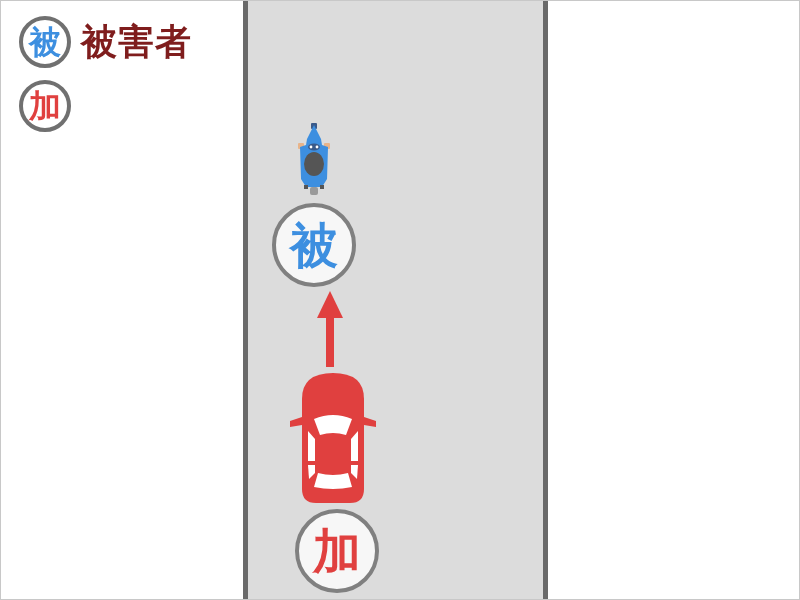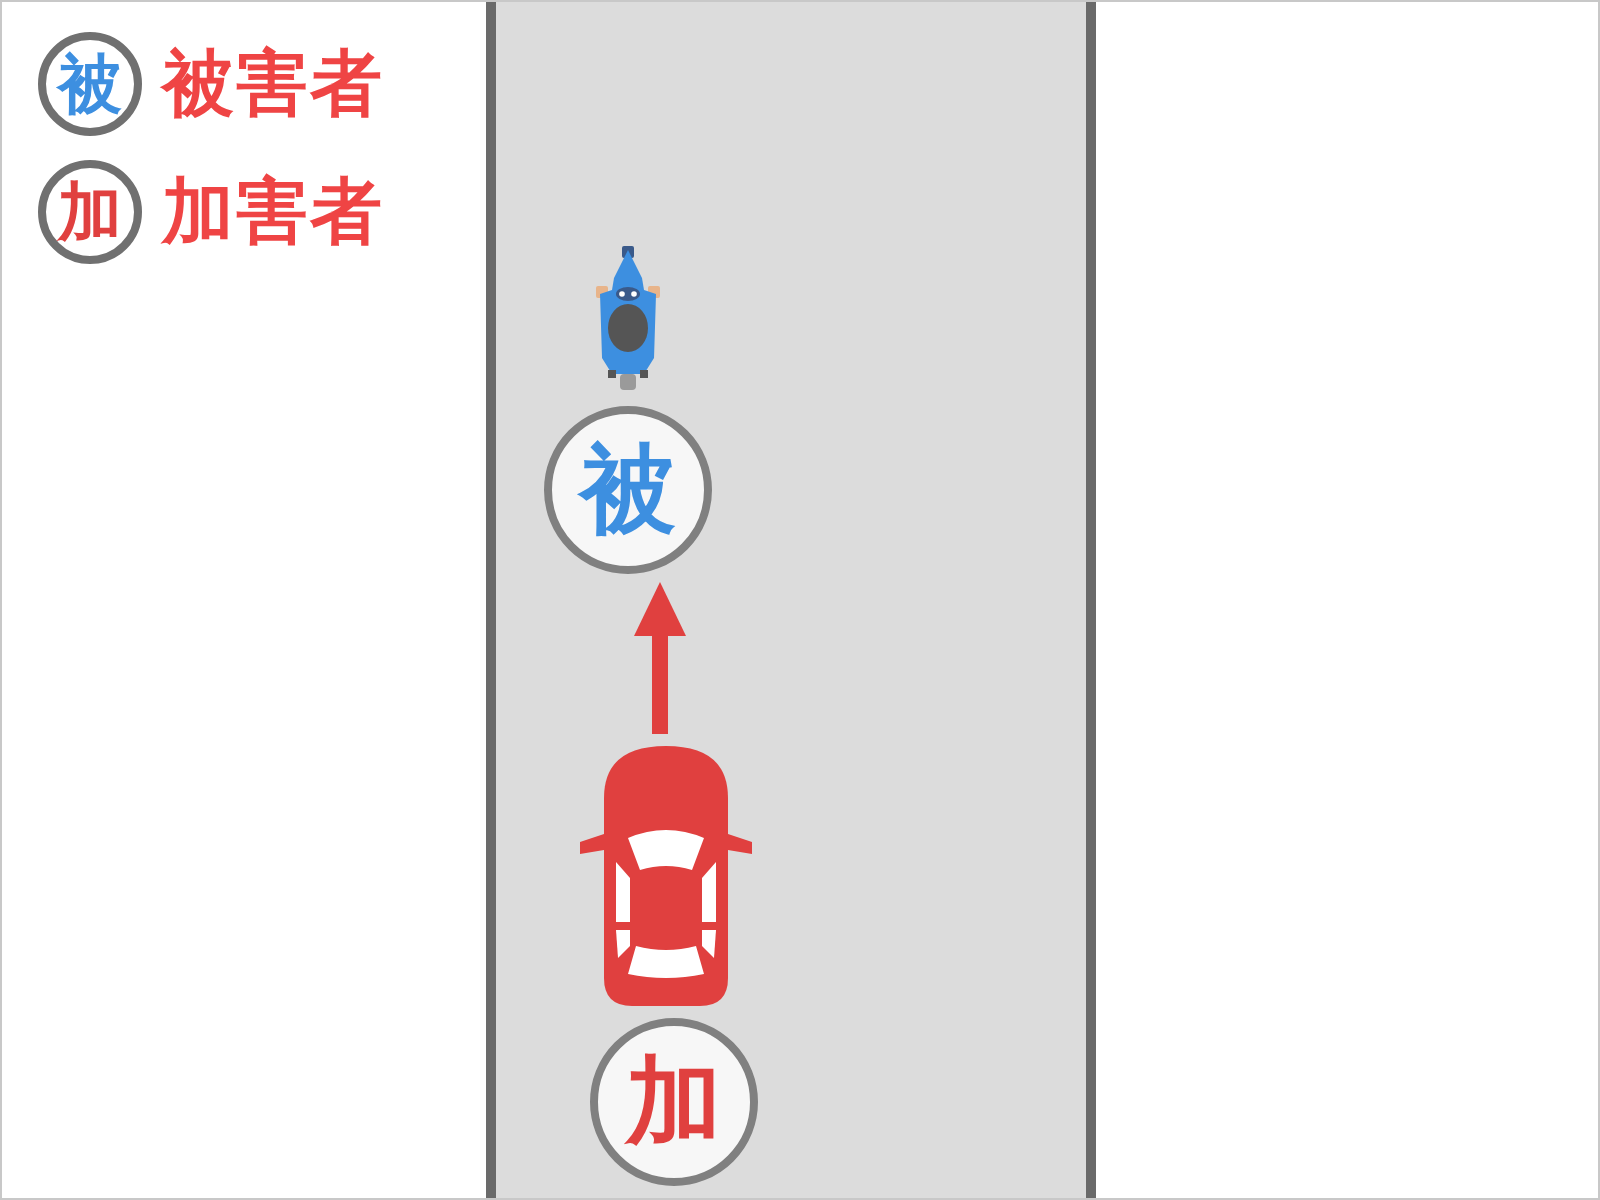--- a/index.html
+++ b/index.html
@@ -6,21 +6,21 @@
   body { width: 800px; height: 600px; overflow: hidden; background: #ffffff; font-family: "DejaVu Sans", sans-serif; }
   .canvas { position: relative; width: 800px; height: 600px; background: #ffffff; box-sizing: border-box; border: 1px solid #c8c8c8; overflow: hidden; }
   .road { position: absolute; left: 245px; top: 0; width: 300px; height: 600px; background: #dcdcdc; }
   .road-edge { position: absolute; top: 0; width: 5px; height: 600px; background: #6a6a6a; }
   .road-edge.left { left: 242px; }
   .road-edge.right { left: 542px; }
 
   .legend { position: absolute; left: 18px; top: 10px; }
   .legend-row { display: flex; align-items: center; height: 62px; margin-bottom: 2px; }
   .badge-sm { width: 52px; height: 52px; box-sizing: border-box; border: 4px solid #707070; border-radius: 50%; background: #ffffff; display: flex; align-items: center; justify-content: center; font-weight: bold; font-size: 32px; line-height: 1; }
-  .legend-label { margin-left: 10px; font-size: 36px; font-weight: bold; color: #ef4444; letter-spacing: 1px; }
+  .legend-label { margin-left: 10px; font-size: 36px; font-weight: bold; color: #7f1d1d; letter-spacing: 1px; }
 
   .badge { position: absolute; width: 84px; height: 84px; box-sizing: border-box; border: 4px solid #808080; border-radius: 50%; background: #f7f7f7; display: flex; align-items: center; justify-content: center; font-weight: bold; font-size: 48px; line-height: 1; }
   .blue { color: #3d8fe0; }
   .red { color: #e0403f; }
 
   .arrow { position: absolute; left: 316px; top: 290px; width: 26px; height: 76px; }
   .motorcycle { position: absolute; left: 293px; top: 122px; width: 40px; height: 72px; }
   .car { position: absolute; left: 287px; top: 368px; width: 90px; height: 136px; }
 </style>
 </head>
@@ -31,21 +31,20 @@
   <div class="road-edge left"></div>
   <div class="road-edge right"></div>
 
   <div class="legend">
     <div class="legend-row">
       <div class="badge-sm blue">被</div>
       <span class="legend-label">被害者</span>
     </div>
     <div class="legend-row">
       <div class="badge-sm red">加</div>
-      <span class="legend-label">加害者</span>
     </div>
   </div>
 
   <svg class="motorcycle" viewBox="0 0 40 72">
     <rect x="17" y="0" width="6" height="6" rx="1" fill="#3a5a8a"></rect>
     <path d="M20 2 L27 16 L28 22 L12 22 L13 16 Z" fill="#3d8fe0"></path>
     <rect x="4" y="20" width="6" height="6" rx="1" fill="#e8b48a"></rect>
     <rect x="30" y="20" width="6" height="6" rx="1" fill="#e8b48a"></rect>
     <path d="M6 24 L12 22 L28 22 L34 24 L33 56 L28 64 L12 64 L7 56 Z" fill="#3d8fe0"></path>
     <ellipse cx="20" cy="24" rx="6" ry="3.5" fill="#3a5a8a"></ellipse>

